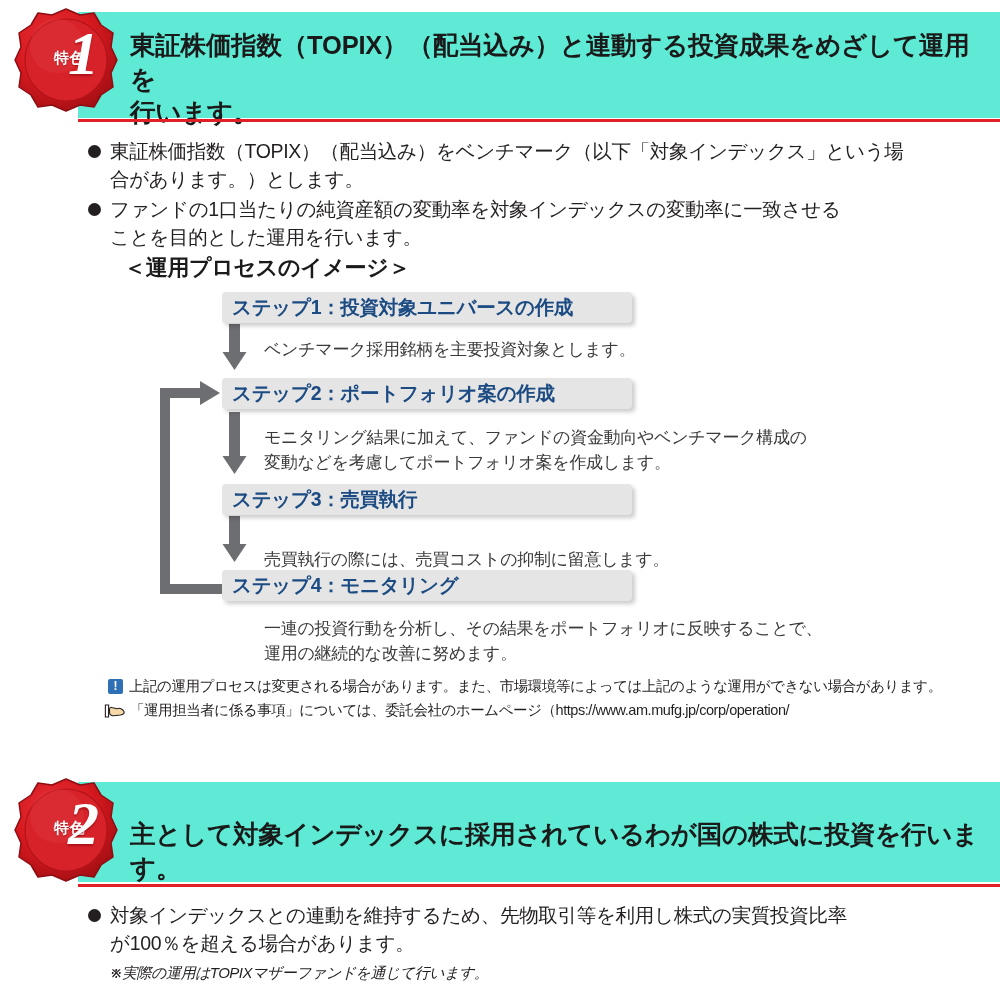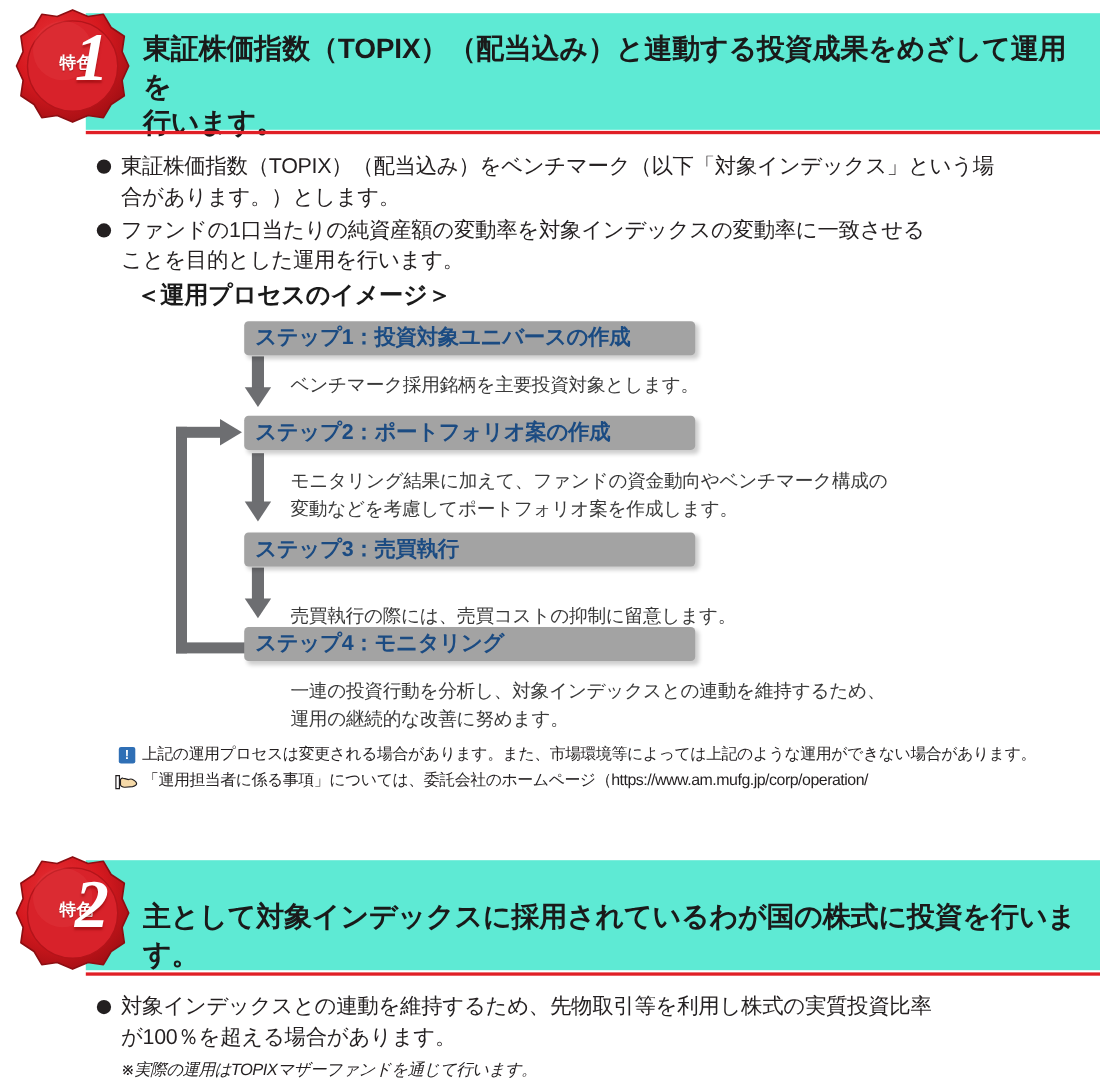--- a/index.html
+++ b/index.html
@@ -110,21 +110,21 @@
     top: 0;
     width: 1000px;
     height: 993px;
     pointer-events: none;
   }
   .step-box {
     position: absolute;
     left: 222px;
     width: 410px;
     height: 31px;
-    background: #a3a3a3;
+    background: #e5e5e5;
     border-radius: 4px;
     box-shadow: 3px 3px 4px rgba(0,0,0,0.20);
     display: flex;
     align-items: center;
     box-sizing: border-box;
     padding-left: 10px;
   }
   .step-box .step-label {
     font-size: 19.5px;
     font-weight: bold;
@@ -277,21 +277,21 @@
   <span class="step-label">ステップ3：売買執行</span>
 </div>
 <div class="step-desc" style="left:264px; top:530px; width:560px;margin-top:18px;">
   <div>売買執行の際には、売買コストの抑制に留意します。</div>
 </div>
 
 <div class="step-box" style="top:570px;">
   <span class="step-label">ステップ4：モニタリング</span>
 </div>
 <div class="step-desc" style="left:264px; top:617px; width:620px;">
-  <div>一連の投資行動を分析し、対象インデックスとの連動を維持するため、</div>
+  <div>一連の投資行動を分析し、その結果をポートフォリオに反映することで、</div>
   <div>運用の継続的な改善に努めます。</div>
 </div>
 
 <div class="footnote" style="left:108px; top:676px; width:890px;">
   <span class="icon-alert">!</span>
   <span class="fn-text">上記の運用プロセスは変更される場合があります。また、市場環境等によっては上記のような運用ができない場合があります。</span>
 </div>
 
 <div class="footnote" style="left:104px; top:700px; width:890px;">
   <svg class="icon-hand" viewBox="0 0 24 17">

